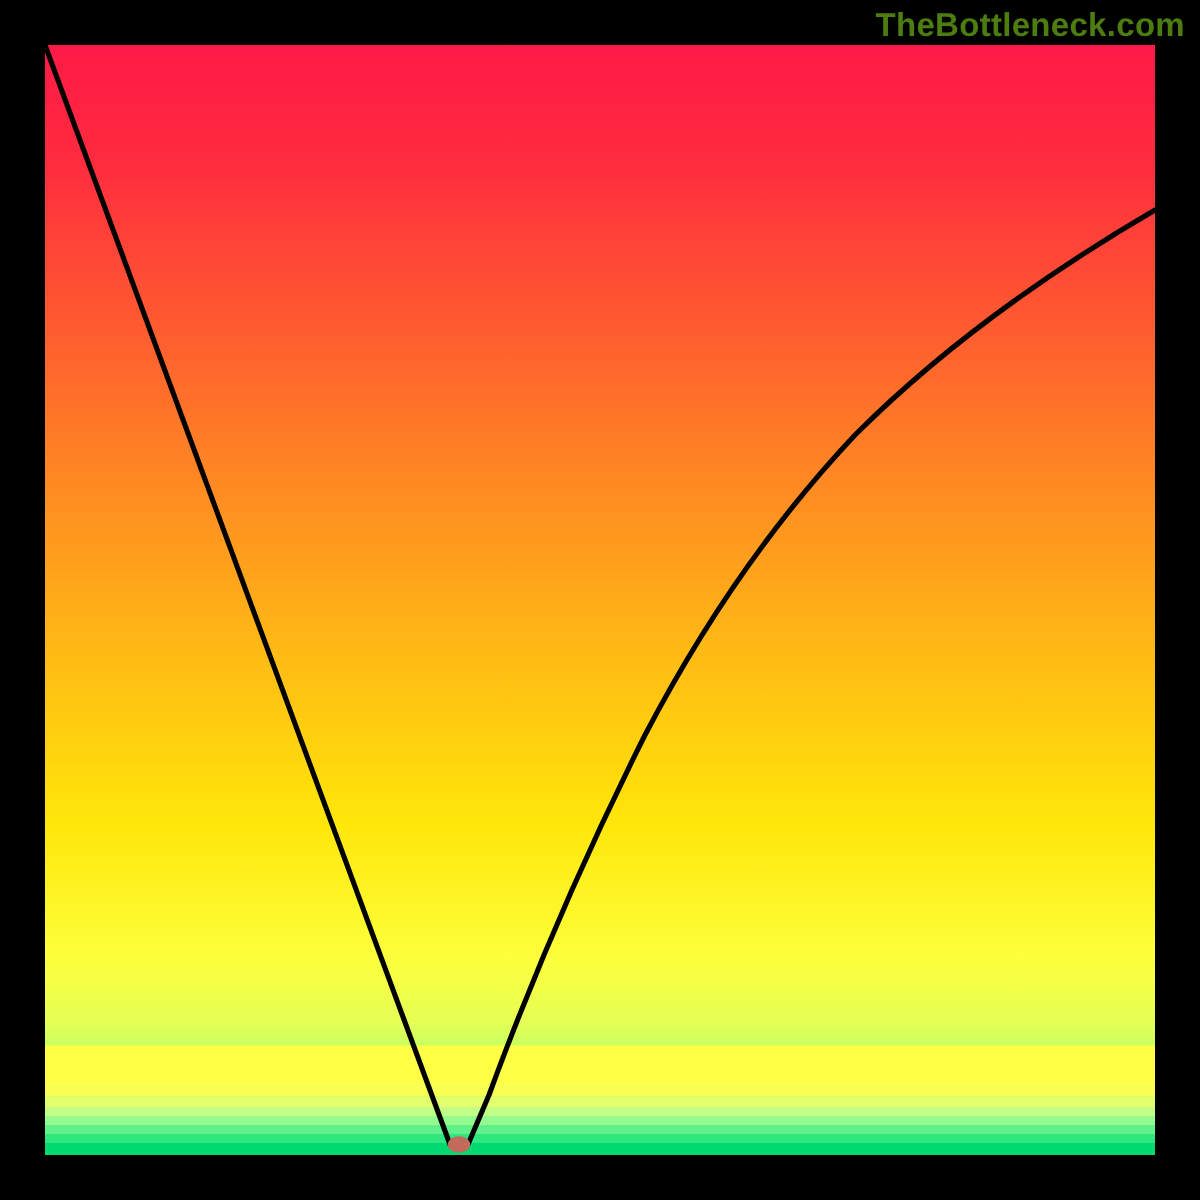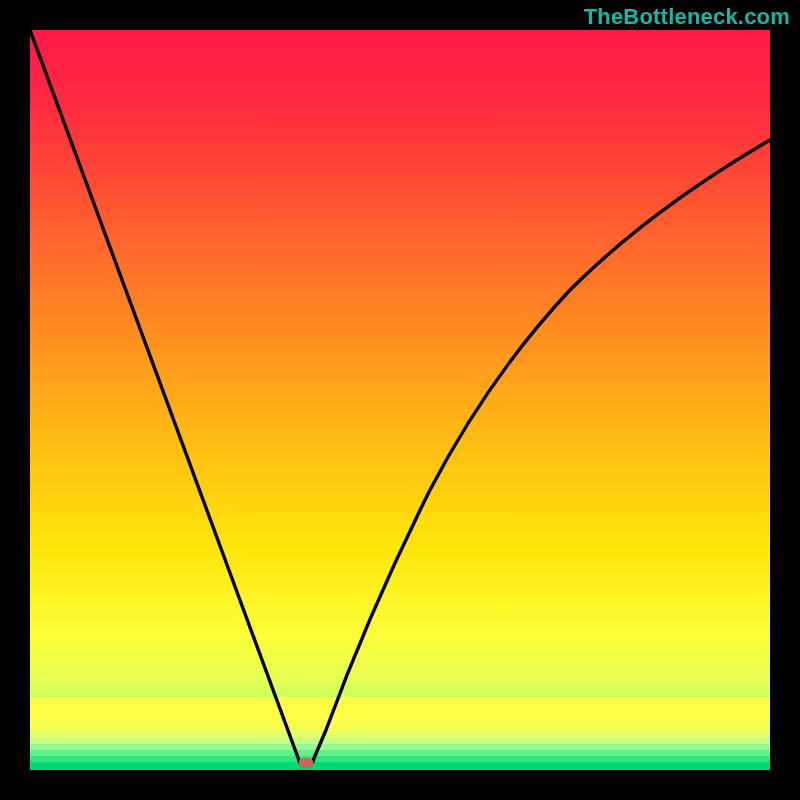--- a/index.html
+++ b/index.html
@@ -14,21 +14,21 @@
   .frame {
     position: relative;
     width: 800px;
     height: 800px;
     background: #000;
   }
   .watermark {
     position: absolute;
     top: 4px;
     right: 10px;
-    color: #14b8a6;
+    color: #4d7c0f;
     font-size: 22px;
     font-weight: 600;
     letter-spacing: 0.2px;
     font-family: Arial, Helvetica, sans-serif;
   }
   .plot-area {
     position: absolute;
     left: 30px;
     top: 30px;
     width: 740px;

